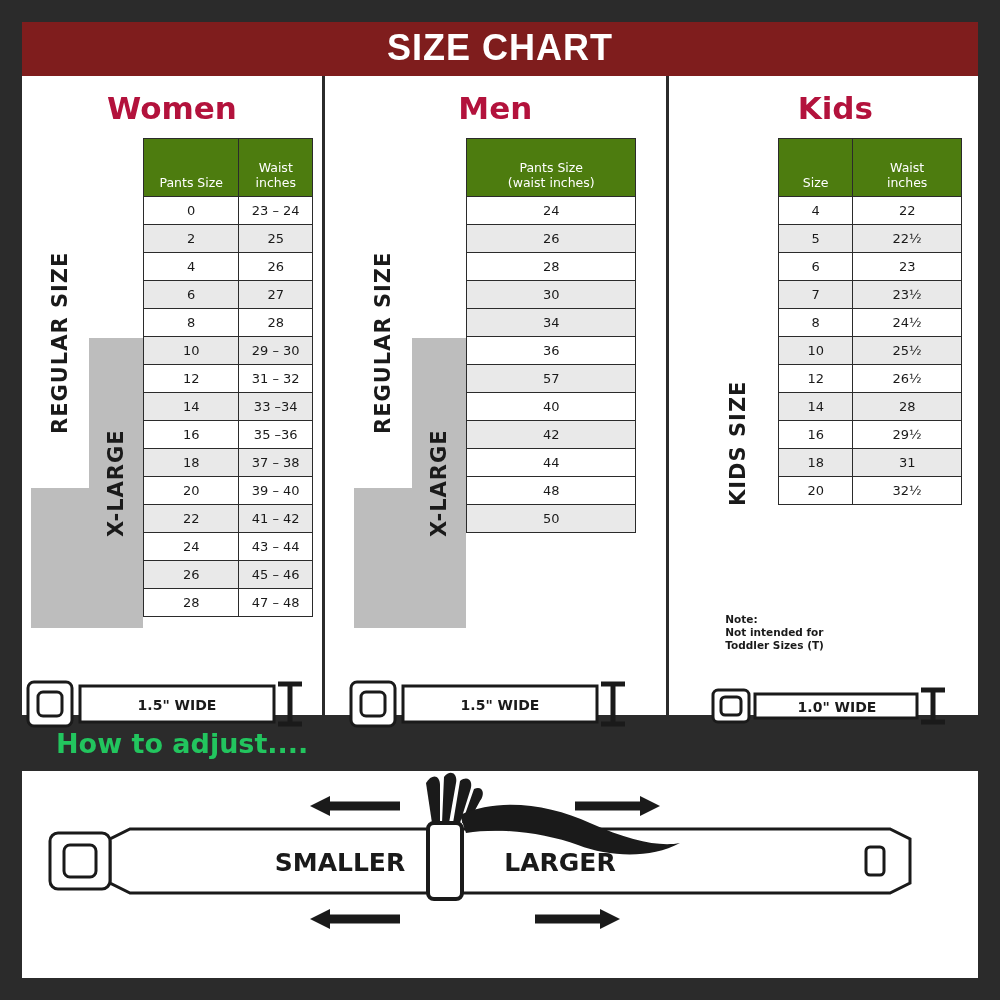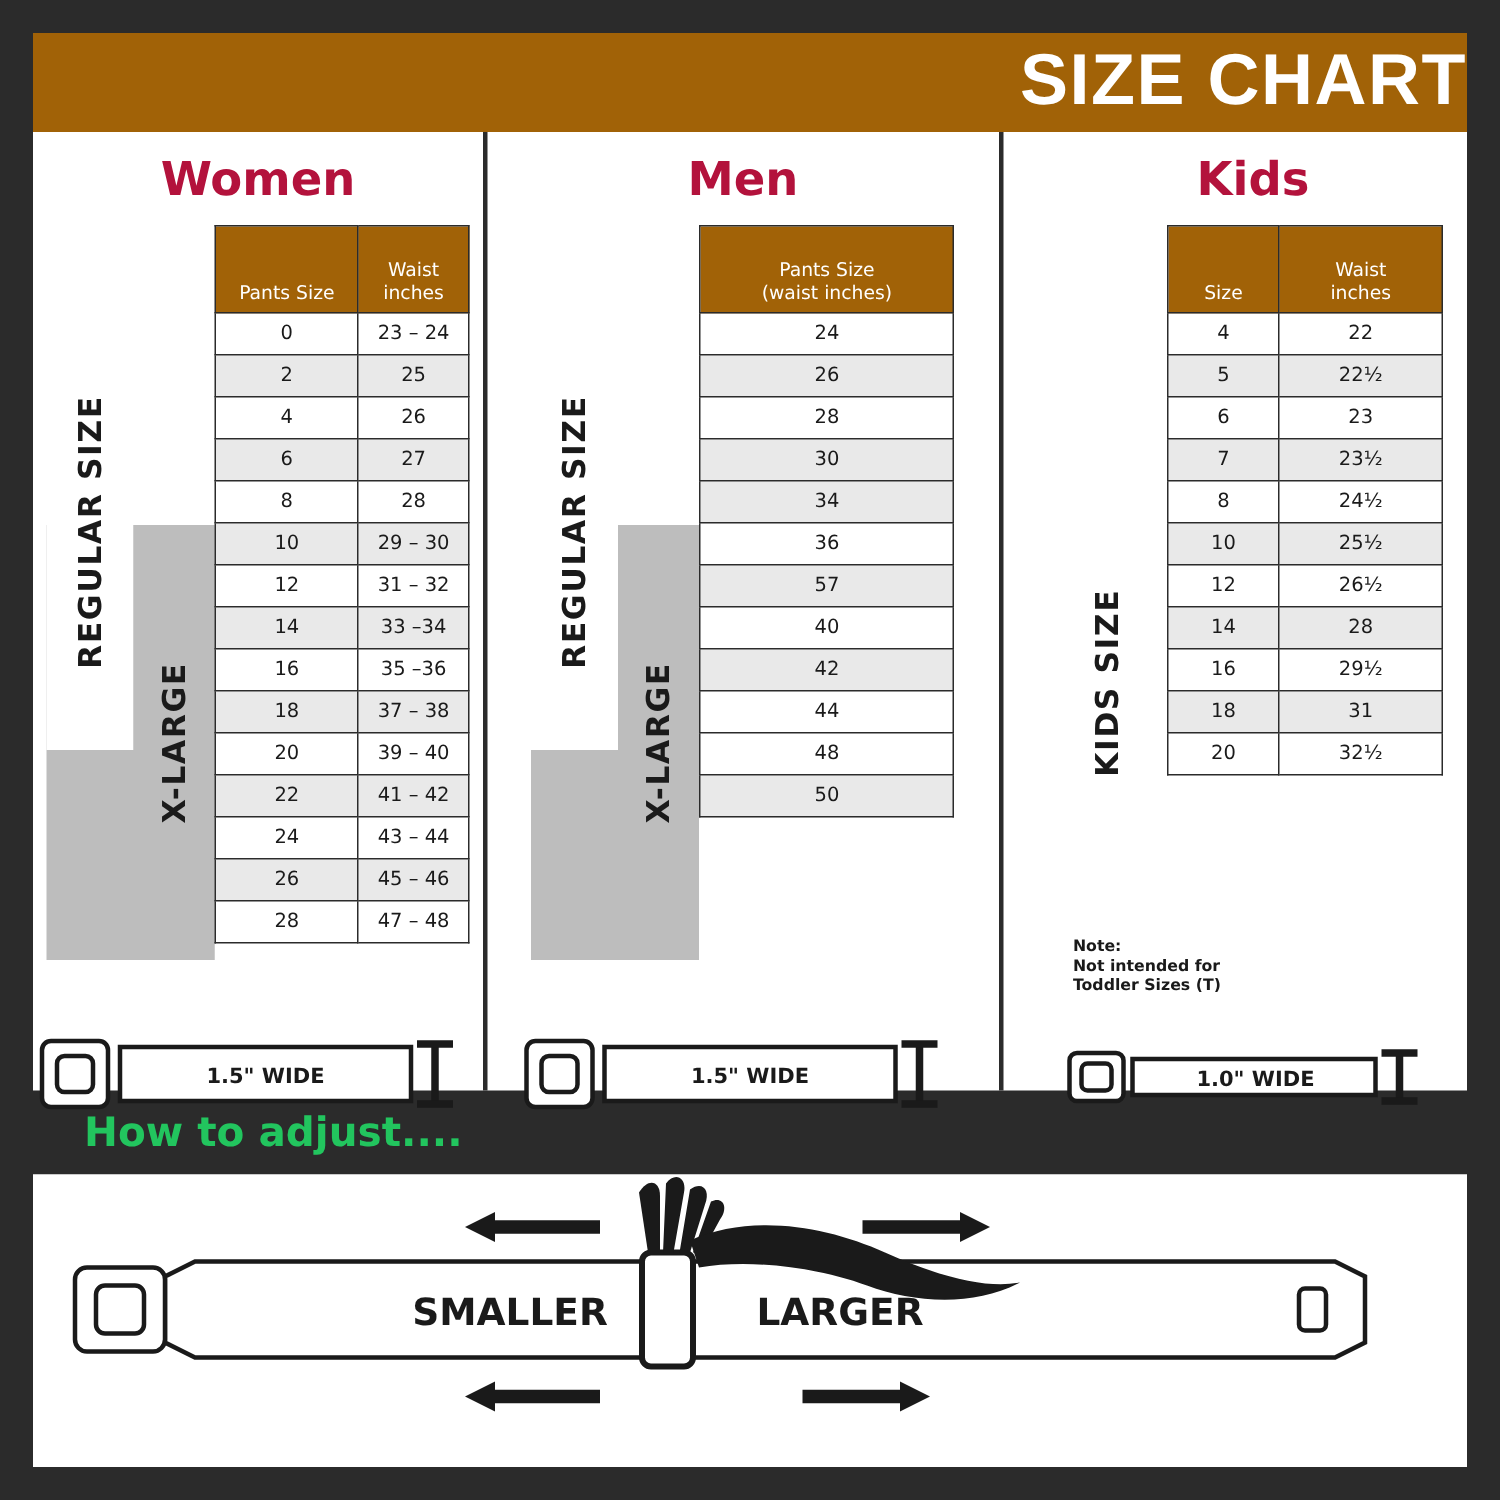--- a/index.html
+++ b/index.html
@@ -18,24 +18,24 @@
   }
   .inner {
     position:relative;
     width:956px; height:956px;
     background:#ffffff;
     display:flex;
     flex-direction:column;
   }
   
   .title-bar {
-    background:#a16207;
+    background:#7f1d1d;
     color:#ffffff;
-    text-align:right;
-    font-size:48px;
+    text-align:center;
+    font-size:36px;
     font-weight:bold;
     letter-spacing:1px;
     padding:8px 0 10px 0;
     line-height:1;
   }
   
   .main {
     display:flex;
     flex:0 0 auto;
     height:642px;
@@ -100,42 +100,42 @@
     background:#bdbdbd;
   }
 
   table.sz {
     border-collapse:collapse;
     width:100%;
     font-size:13px;
     font-family:"DejaVu Sans", sans-serif;
   }
   table.sz th {
-    background:#a16207;
+    background:#4d7c0f;
     color:#ffffff;
     font-weight:normal;
     font-size:12.5px;
     line-height:1.15;
     padding:6px 2px;
     border:1px solid #2b2b2b;
     vertical-align:bottom;
     height:58px;
   }
   table.sz td {
     border:1px solid #2b2b2b;
     text-align:center;
     padding:4px 2px;
     height:28px;
     background:#ffffff;
   }
   table.sz tr.alt td { background:#e9e9e9; }
 
   .note {
     position:absolute;
-    left:7px; bottom:6px;
+    left:17px; bottom:6px;
     font-size:10.5px;
     font-weight:bold;
     line-height:1.25;
     font-family:"DejaVu Sans", sans-serif;
   }
 
   
   .belt-row { position:relative; height:92px; margin-top:6px; }
   .belt-svg { display:block; margin:0 auto; }
 

